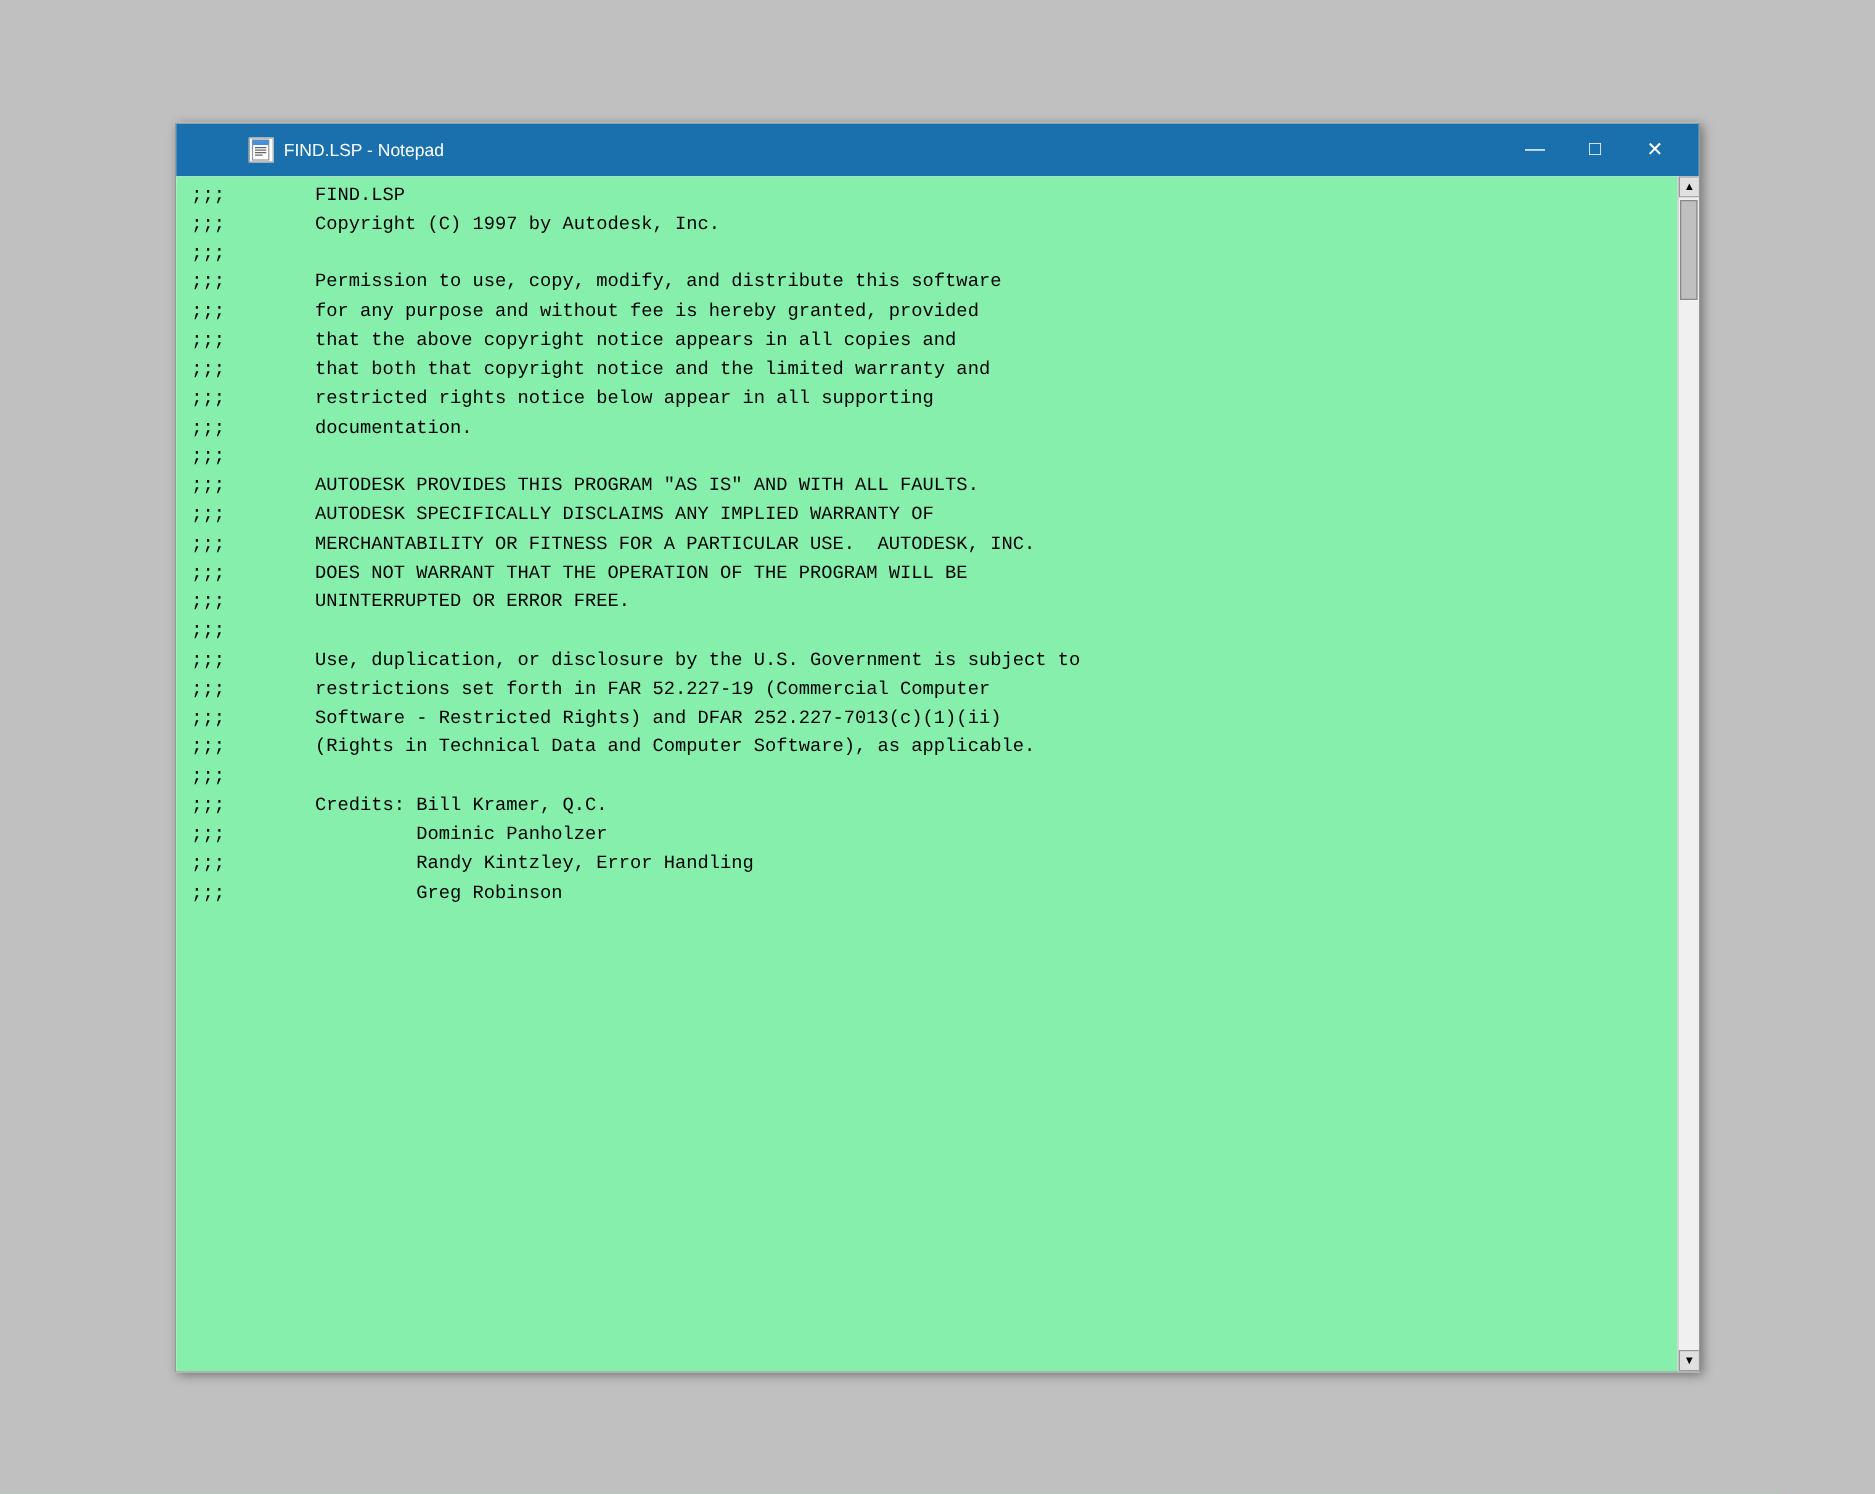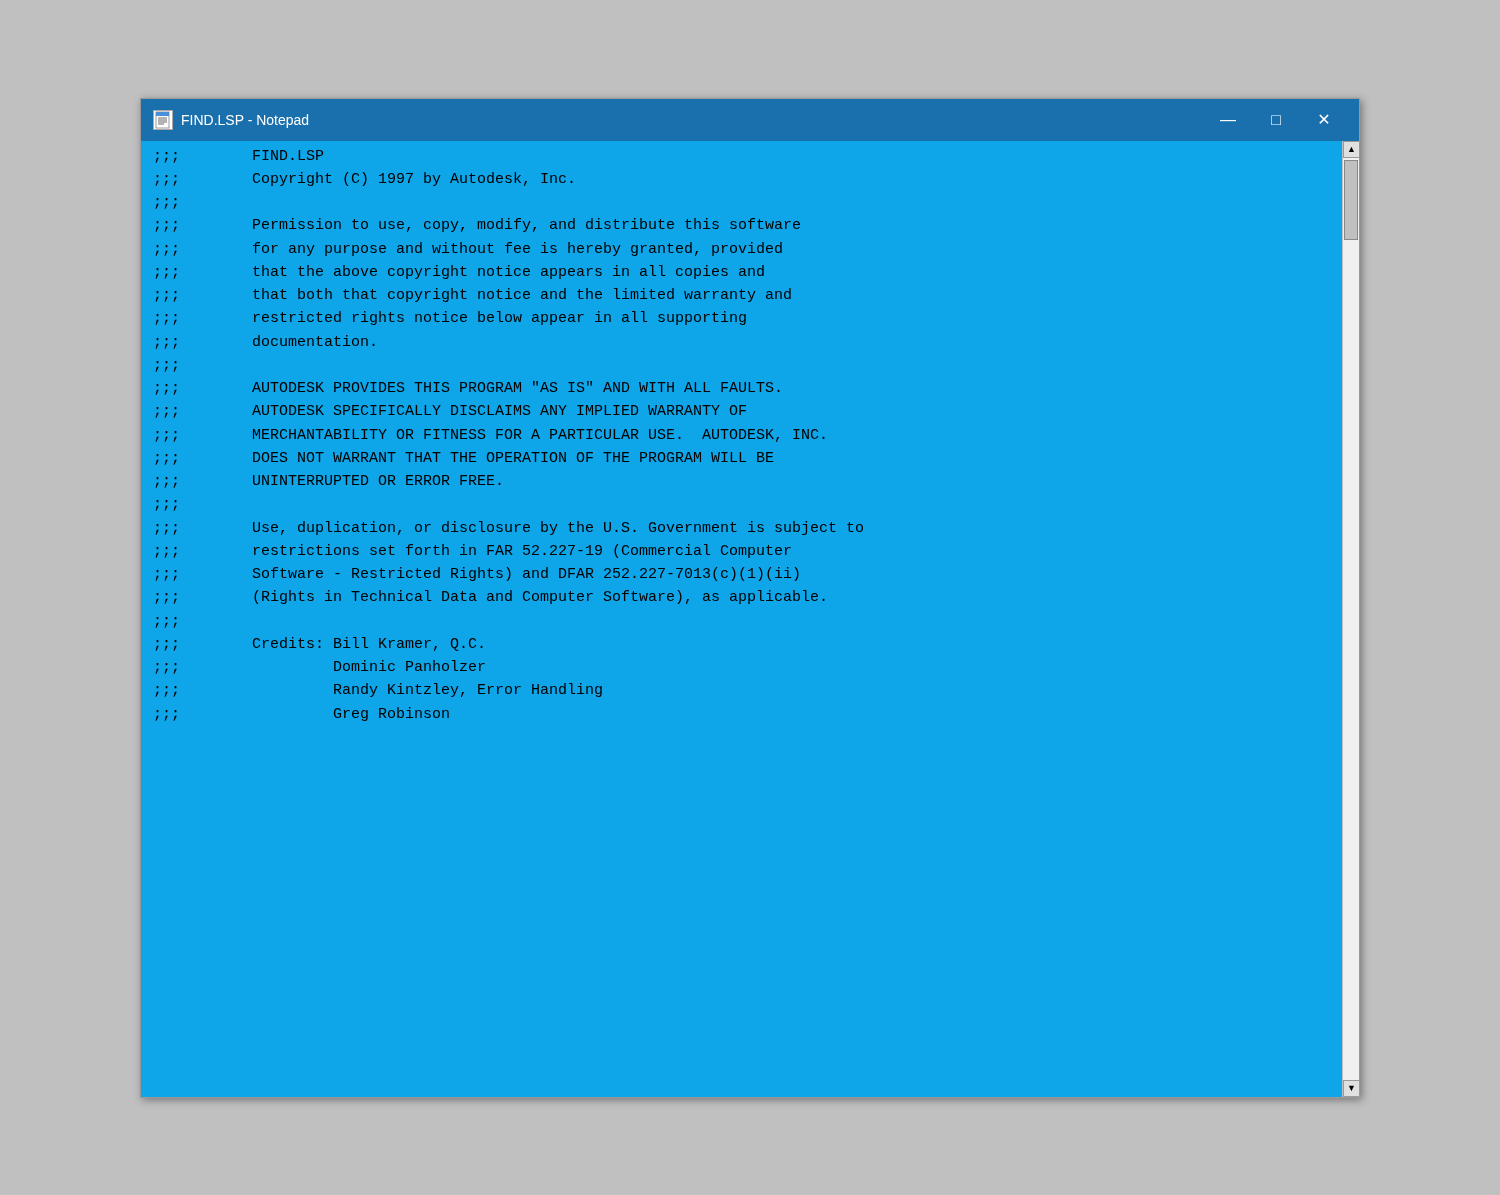--- a/index.html
+++ b/index.html
@@ -34,20 +34,21 @@
       align-items: center;
       padding: 0 12px;
       justify-content: space-between;
       flex-shrink: 0;
     }
 
     .title-bar-left {
       display: flex;
       align-items: center;
       gap: 8px;
+      margin-left: 46px;
     }
 
     .title-bar-icon {
       width: 20px;
       height: 20px;
       background: #fff;
       border: 1px solid #aaa;
       display: flex;
       align-items: center;
       justify-content: center;
@@ -108,21 +109,21 @@
 
     .text-content {
       flex: 1;
       padding: 4px 12px;
       font-family: 'Courier New', Courier, monospace;
       font-size: 15px;
       line-height: 1.55;
       color: #000000;
       overflow-y: auto;
       white-space: pre;
-      background: #0ea5e9;
+      background: #86efac;
     }
 
     .scrollbar {
       width: 17px;
       background: #f0f0f0;
       border-left: 1px solid #c0c0c0;
       display: flex;
       flex-direction: column;
       flex-shrink: 0;
     }

